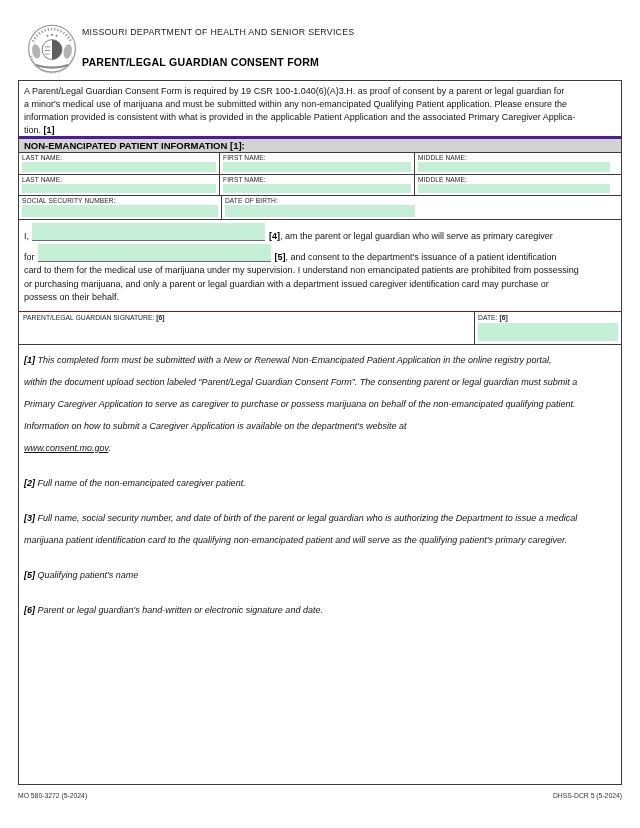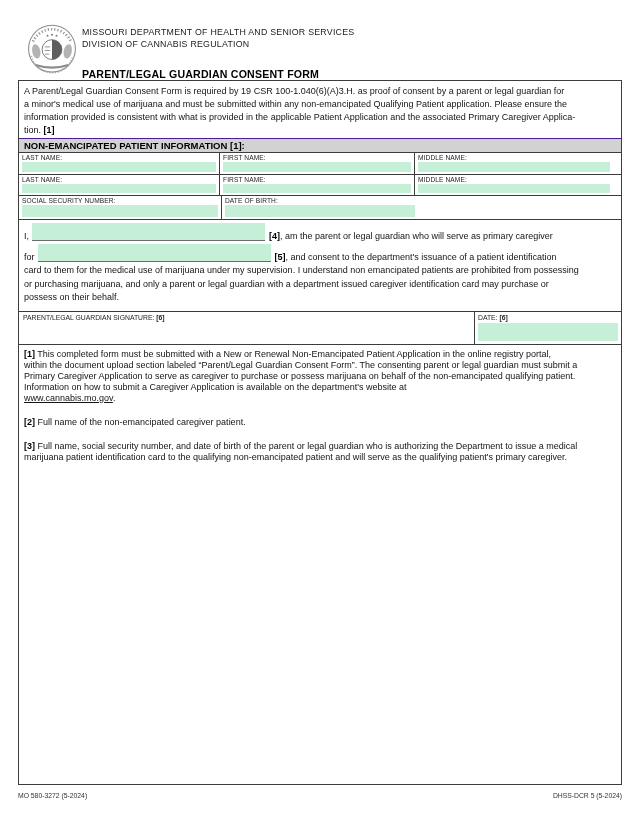--- a/index.html
+++ b/index.html
@@ -12,21 +12,21 @@
   .header-text { position:absolute; left:82px; top:26px; }
   .agency { font-size:8.8px; line-height:12px; letter-spacing:0.25px; color:#1a1a1a; }
   .form-title { font-size:10.6px; font-weight:bold; letter-spacing:0.2px; margin-top:18px; color:#000; }
 
   
   .form-box {
     position:absolute; left:18px; top:80px; width:604px; height:705px;
     border:1px solid #3c3c3c; box-sizing:border-box;
     display:flex; flex-direction:column; font-size:9px; color:#141414;
   }
-  .intro { height:58px; box-sizing:border-box; border-bottom:1px solid #4c1d95; padding:4px 5px 0 5px; line-height:13px; }
+  .intro { height:58px; box-sizing:border-box; border-bottom:3px solid #4c1d95; padding:4px 5px 0 5px; line-height:13px; }
   .ml { white-space:pre-line; }
   .secbar {
     height:14px; box-sizing:border-box; background:#d2d2d2; border-bottom:1px solid #3c3c3c;
     font-weight:bold; font-size:9.5px; padding:1px 5px 0 5px; color:#000;
   }
   .frow { display:flex; box-sizing:border-box; border-bottom:1px solid #3c3c3c; }
   .row-p { height:22px; }
   .row-g { height:21px; }
   .row-ssn { height:24px; }
   .cell { box-sizing:border-box; display:flex; flex-direction:column; padding:1px 3px 2px 3px; }
@@ -48,21 +48,21 @@
   
   .sig-row { display:flex; height:33px; box-sizing:border-box; border-bottom:1px solid #3c3c3c; }
   .sig-cell { flex:1; display:flex; flex-direction:column; padding:2px 4px 3px 4px; box-sizing:border-box; }
   .date-cell { width:147px; border-left:1px solid #3c3c3c; display:flex; flex-direction:column; padding:2px 3px 3px 3px; box-sizing:border-box; }
   .small-label { font-size:6.8px; line-height:8px; color:#222; }
   .small-label b { font-size:6.8px; }
   .sig-space { flex:1; }
   .date-fill { flex:1; margin-top:1px; background:#c6efd7; }
 
   
-  .footnotes { flex:1; padding:4px 5px 0 5px; line-height:11px; overflow:hidden; }
+  .footnotes { flex:1; padding:4px 5px 0 5px; line-height:22px; overflow:hidden;font-style:italic; }
   .footnote { margin:0 0 13px 0; }
   .link { color:#141414; text-decoration:underline; cursor:pointer; }
 
   
   .footer-left  { position:absolute; left:18px;  top:792px; font-size:6.8px; color:#333; }
   .footer-right { position:absolute; right:18px; top:792px; font-size:6.8px; color:#333; }
 </style>
 </head>
 <body>
 
@@ -78,21 +78,20 @@
     <path d="M30,25 a11,11 0 0 1 0,22 z" fill="#5e5e5e"></path>
     <path d="M22,33 h6 M22,37 h6 M22,41 h5" stroke="#8a8a8a" stroke-width="1"></path>
     <circle cx="25" cy="20.5" r="1.1" fill="#7d7d7d"></circle>
     <circle cx="30" cy="19.5" r="1.1" fill="#7d7d7d"></circle>
     <circle cx="35" cy="20.5" r="1.1" fill="#7d7d7d"></circle>
     <path d="M12,53 Q30,59 48,53" fill="none" stroke="#8d8d8d" stroke-width="2.4"></path>
   </svg>
 
   <div class="header-text">
     <div class="agency">MISSOURI DEPARTMENT OF HEALTH AND SENIOR SERVICES</div>
-    <div class="agency">DIVISION OF CANNABIS REGULATION</div>
     <div class="form-title">PARENT/LEGAL GUARDIAN CONSENT FORM</div>
   </div>
 
   <div class="form-box">
 
     <div class="intro"><span class="ml">A Parent/Legal Guardian Consent Form is required by 19 CSR 100-1.040(6)(A)3.H. as proof of consent by a parent or legal guardian for
 a minor's medical use of marijuana and must be submitted within any non-emancipated Qualifying Patient application. Please ensure the
 information provided is consistent with what is provided in the applicable Patient Application and the associated Primary Caregiver Applica-
 tion.</span> <b class="ref">[1]</b></div>
 
@@ -153,22 +152,24 @@
       <div class="date-cell">
         <div class="small-label"><span>DATE:</span> <b>[6]</b></div>
         <div class="date-fill"></div>
       </div>
     </div>
 
     <div class="footnotes">
       <div class="footnote"><b class="ref">[1]</b> <span class="ml">This completed form must be submitted with a New or Renewal Non-Emancipated Patient Application in the online registry portal,
 within the document upload section labeled “Parent/Legal Guardian Consent Form”. The consenting parent or legal guardian must submit a
 Primary Caregiver Application to serve as caregiver to purchase or possess marijuana on behalf of the non-emancipated qualifying patient.
-Information on how to submit a Caregiver Application is available on the department's website at</span><br><a class="link">www.cannabis.mo.gov</a><span>.</span></div>
+Information on how to submit a Caregiver Application is available on the department's website at</span><br><a class="link">www.consent.mo.gov</a><span>.</span></div>
       <div class="footnote"><b class="ref">[2]</b> <span class="ml">Full name of the non-emancipated caregiver patient.</span></div>
       <div class="footnote"><b class="ref">[3]</b> <span class="ml">Full name, social security number, and date of birth of the parent or legal guardian who is authorizing the Department to issue a medical
 marijuana patient identification card to the qualifying non-emancipated patient and will serve as the qualifying patient's primary caregiver.</span></div>
+      <div class="footnote"><b class="ref">[5]</b> <span class="ml">Qualifying patient's name</span></div>
+      <div class="footnote"><b class="ref">[6]</b> <span class="ml">Parent or legal guardian's hand-written or electronic signature and date.</span></div>
     </div>
   </div>
 
   <div class="footer-left">MO 580-3272 (5-2024)</div>
   <div class="footer-right">DHSS-DCR 5 (5-2024)</div>
 </div>
 
 </body></html>

